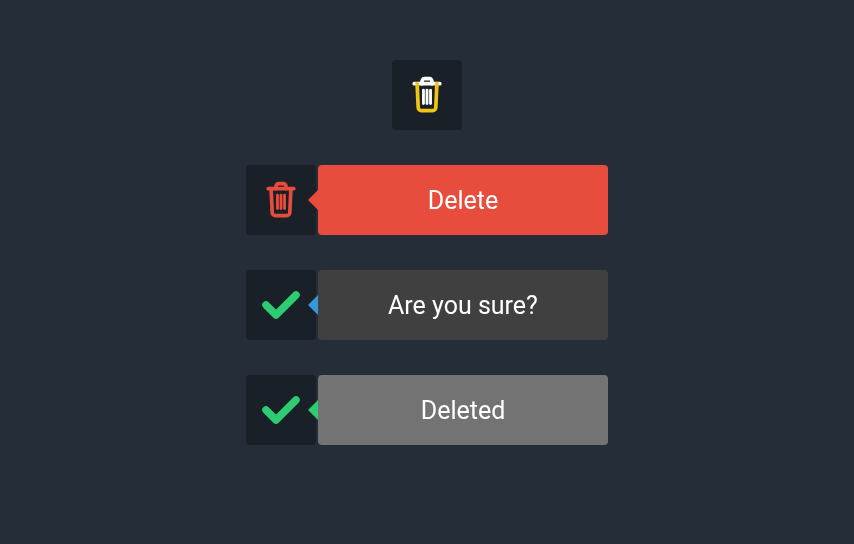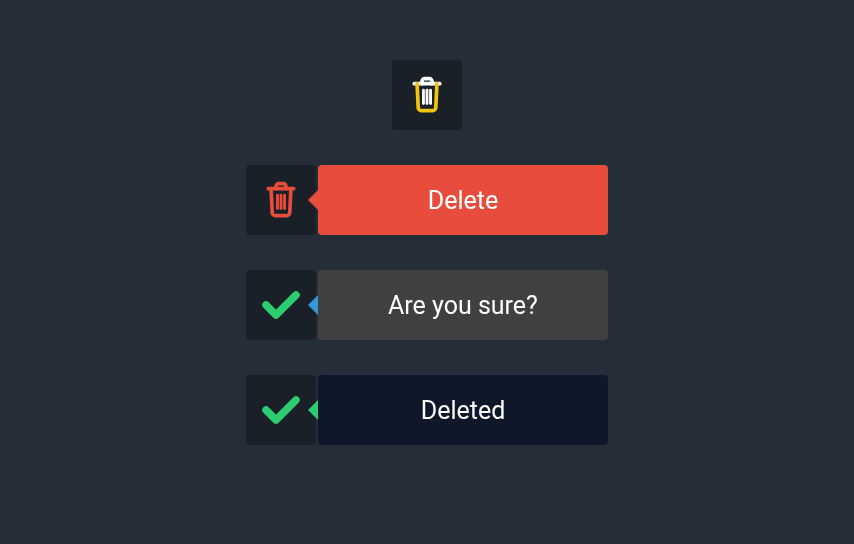--- a/index.html
+++ b/index.html
@@ -56,21 +56,21 @@
     height: 0;
     border-top: 10px solid transparent;
     border-bottom: 10px solid transparent;
     border-right-width: 10px;
     border-right-style: solid;
   }
   .red  { background: #E74C3C; }
   .red::before  { border-right-color: #E74C3C; }
   .blue { background: #404040; }
   .blue::before { border-right-color: #3498DB; }
-  .green{ background: #0f172a; }
+  .green{ background: #737373; }
   .green::before{ border-right-color: #2ECC71; }
 
   svg { display: block; }
 </style>
 </head>
 <body>
 
 <div class="stage">
 
   <div class="block">

